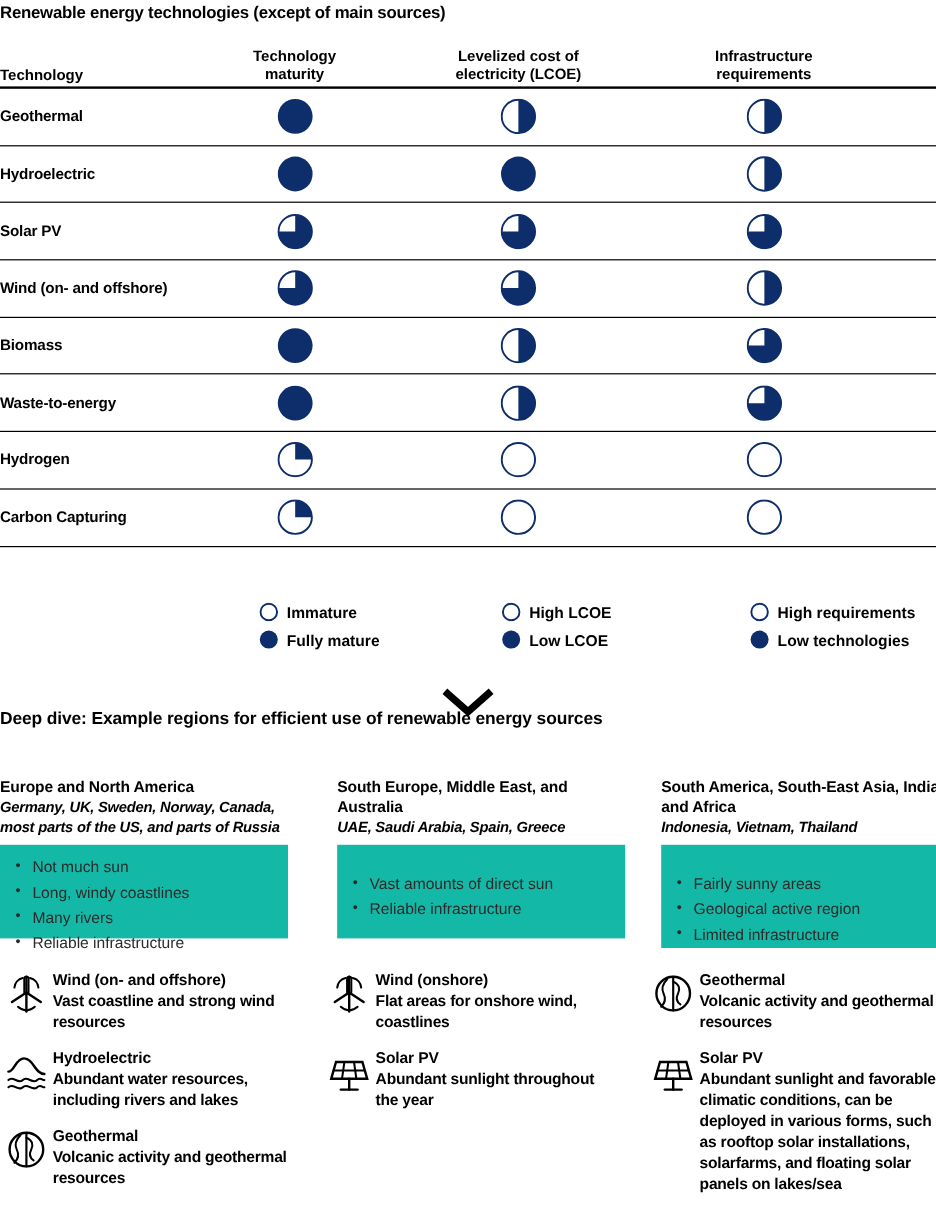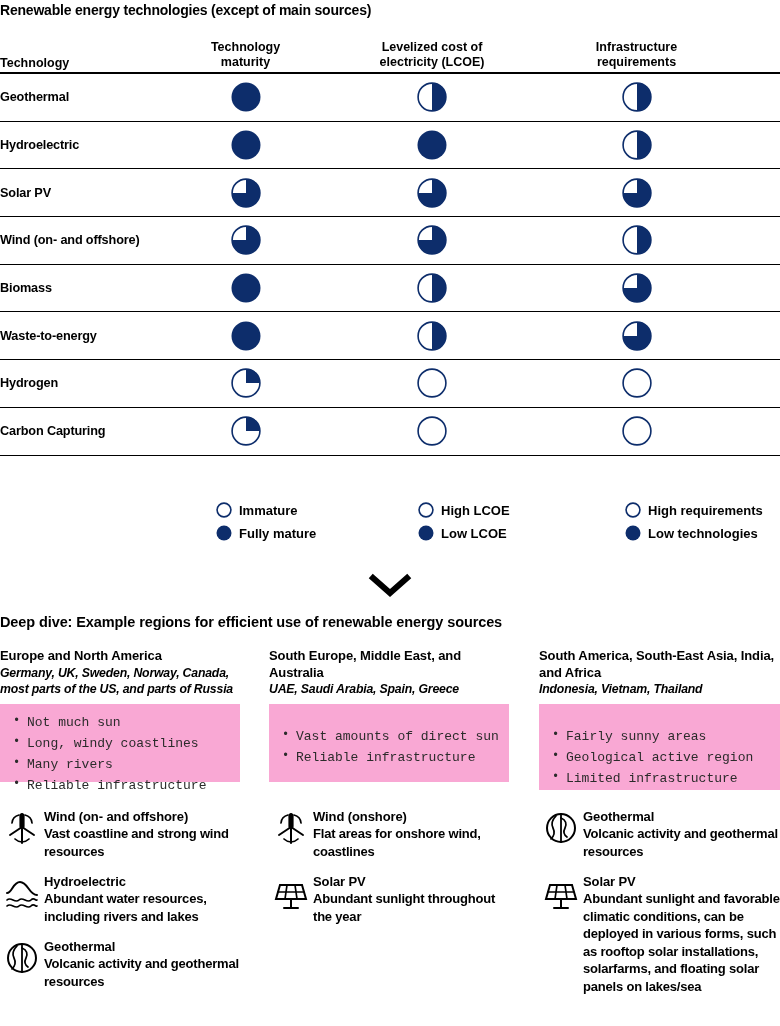--- a/index.html
+++ b/index.html
@@ -119,61 +119,60 @@
     top: 572px;
     width: 780px;
     display: flex;
     justify-content: center;
   }
 
   
   .deep-title {
     position: absolute;
     left: 0;
-    top: 614px;
+    top: 591px;
     width: 780px;
     font-size: 14.5px;
     font-weight: bold;
     letter-spacing: -0.1px;
   }
 
   .regions {
     position: absolute;
     left: 0;
     top: 648px;
     width: 780px;
     display: flex;
   }
   .region {
     flex: none;
     position: relative;
   }
-  .region-1 { width: 240px; margin-right: 29px; }
+  .region-1 { width: 240px; margin-right: 41px; }
   .region-2 { width: 240px; margin-right: 30px; }
   .region-3 { width: 241px; }
 
   .region-name {
     font-size: 13px;
     font-weight: bold;
     line-height: 16.5px;
     letter-spacing: -0.1px;
   }
   .region-countries {
     font-size: 12.3px;
     font-style: italic;
     font-weight: bold;
     line-height: 16.5px;
     letter-spacing: -0.2px;
   }
   .region-box {
-    background: #f9a8d4;
+    background: #14b8a6;
     margin-top: 6px;
     padding: 10px 6px 10px 0;
     box-sizing: border-box;
-    font-family: Liberation Mono, monospace;
   }
   .rb-1 { height: 78px; padding-top: 8px; }
   .rb-2 { height: 78px; padding-top: 22px; }
   .rb-3 { height: 86px; padding-top: 22px; }
   .region-box ul {
     margin: 0;
     padding: 0 0 0 27px;
     list-style: none;
   }
   .region-box li {

